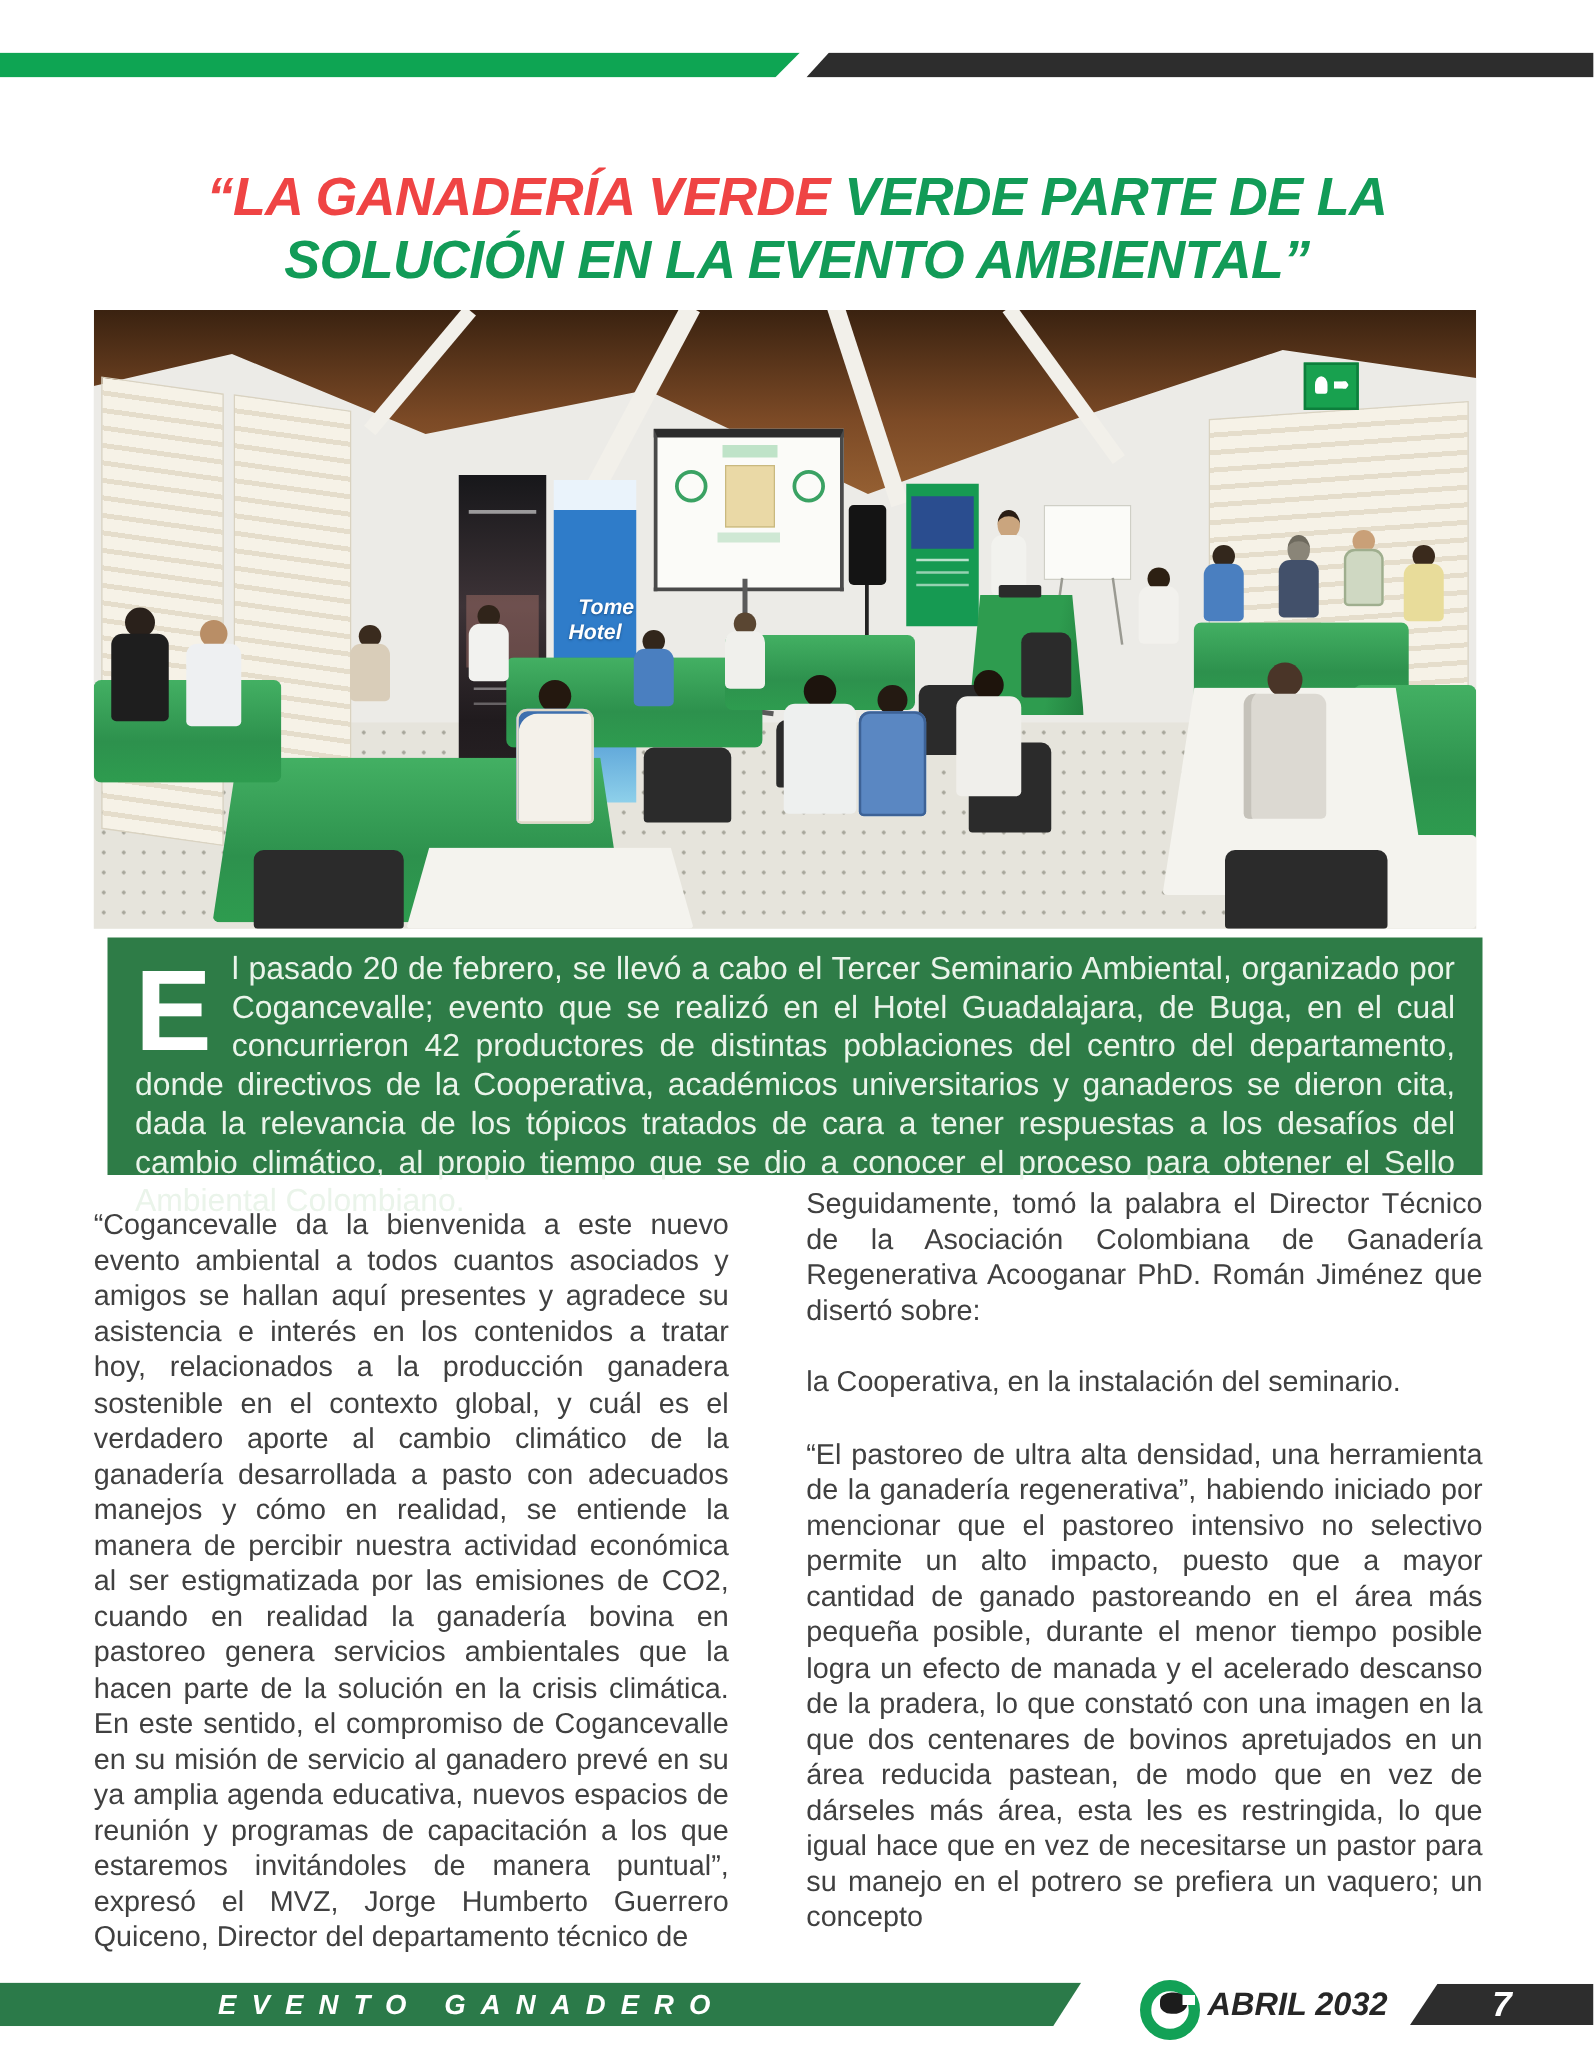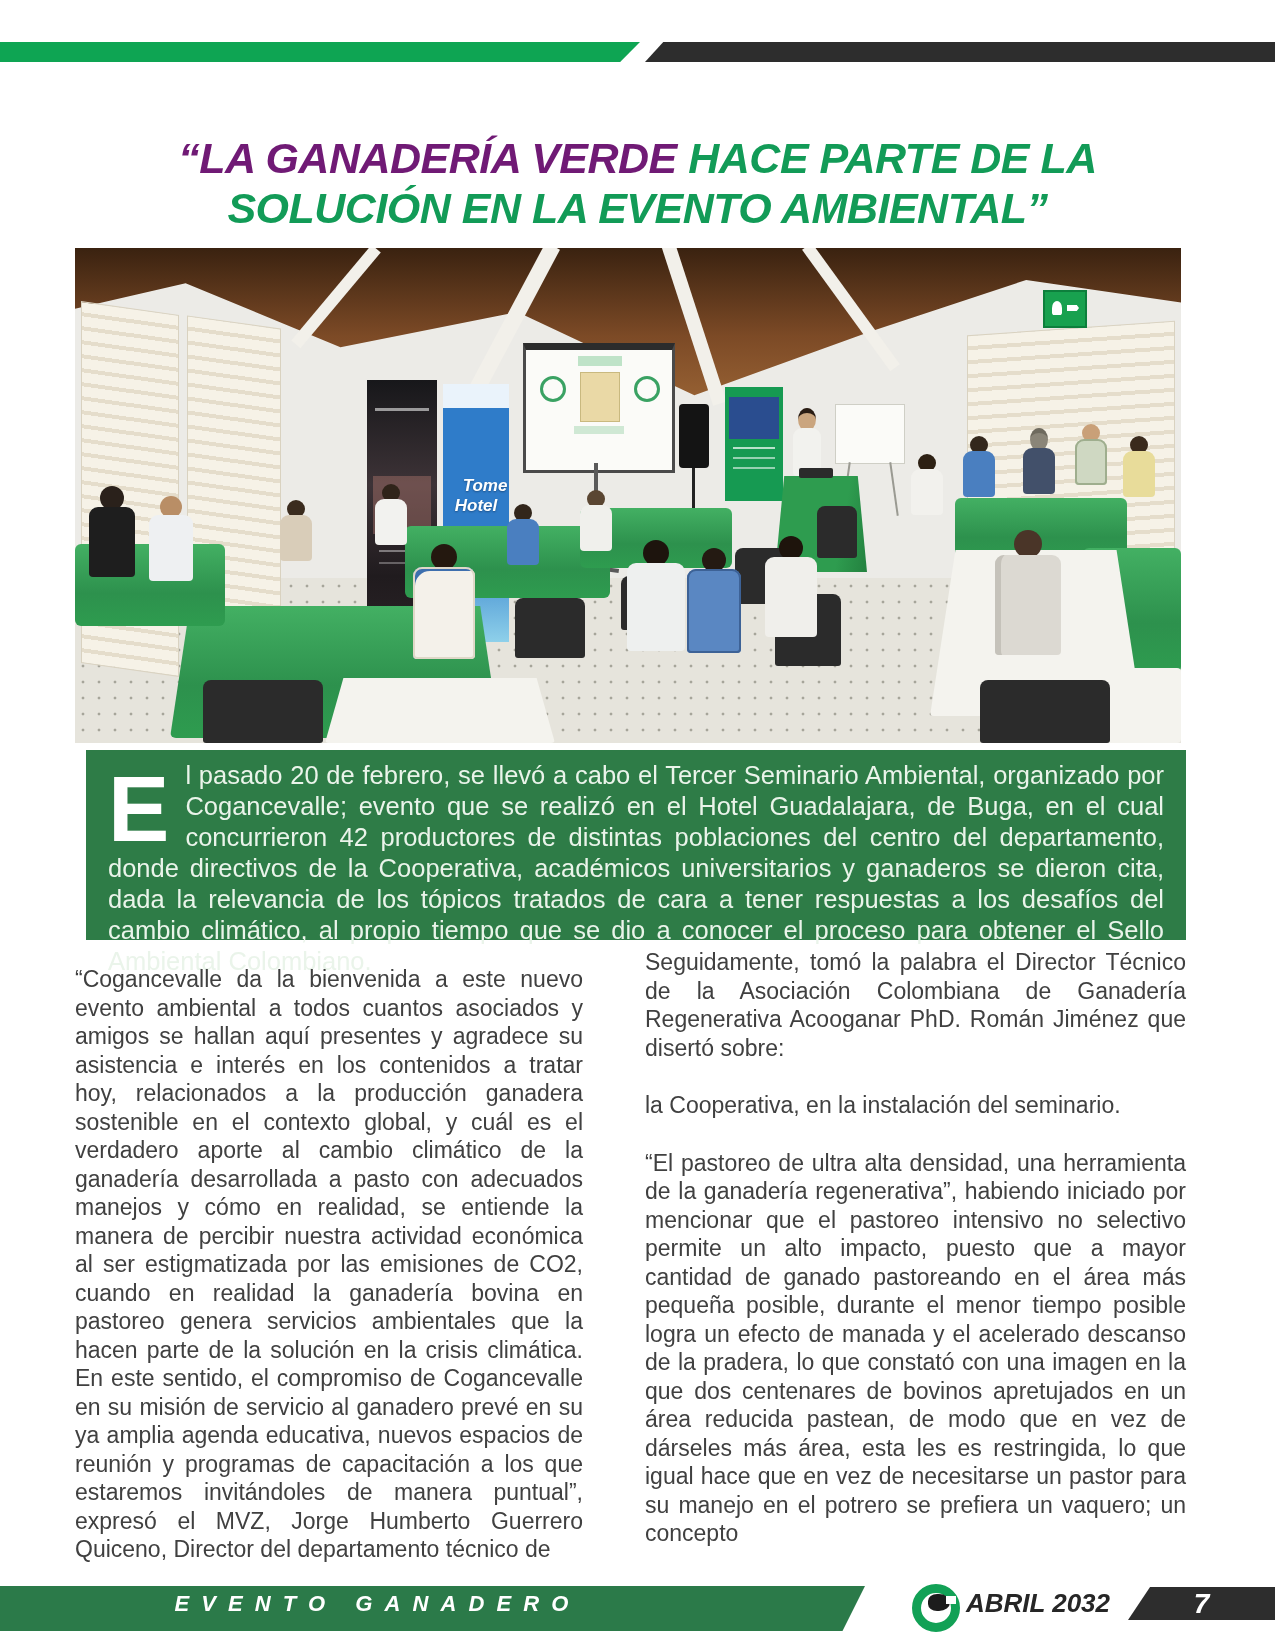--- a/index.html
+++ b/index.html
@@ -9,21 +9,21 @@
 
   
   .topbar-green{left:0;top:42px;width:640px;height:20px;background:#0ea553;
     clip-path:polygon(0 0,100% 0,96.9% 100%,0 100%);}
   .topbar-dark{left:645px;top:42px;width:630px;height:20px;background:#2d2d2d;
     clip-path:polygon(2.9% 0,100% 0,100% 100%,0 100%);}
 
   
   .headline{left:0;top:133px;width:1275px;text-align:center;
     font-size:43px;line-height:50px;font-weight:bold;font-style:italic;letter-spacing:-0.5px;}
-  .headline .dark{color:#701a75;text-align:right;}
+  .headline .dark{color:#ef4444;text-align:right;}
   .headline .green{color:#129b57;}
 
   
   .photo{left:75px;top:248px;width:1106px;height:495px;background:#ecebe7;overflow:hidden;}
   .ceiling{left:0;top:0;width:1106px;height:160px;
     background:linear-gradient(180deg,#3a2210,#7c4a26 55%,#9a6435);
     clip-path:polygon(0 0,100% 0,100% 34%,86% 20%,72% 52%,56% 92%,40% 40%,24% 62%,10% 22%,0 38%);}
   .beam{background:#f2f0ea;}
   .blinds{background:repeating-linear-gradient(180deg,#f6f2e7 0 10px,#e5ddcb 10px 14px);
     border:1px solid #d9d2c0;}
@@ -55,21 +55,21 @@
 
   
   .columns{left:75px;top:948px;width:1111px;display:flex;gap:62px;color:#404040;}
   .col{font-size:23px;line-height:28.5px;text-align:justify;}
   .col-left{width:508px;margin-top:17px;}
   .col-right{flex:1;}
   .col p{margin:0;}
   .col p + p{margin-top:29px;}
 
   
-  .footbar-green{left:0;top:1586px;width:865px;height:45px;background:#2b7a49;
+  .footbar-green{left:0;top:1586px;width:865px;height:35px;background:#2b7a49;
     clip-path:polygon(0 0,100% 0,97.4% 100%,0 100%);
     color:#ffffff;font-style:italic;font-weight:bold;font-size:22px;line-height:35px;
     text-align:center;letter-spacing:0.55em;box-sizing:border-box;padding-right:110px;}
   .logo-ring{left:912px;top:1584px;width:30px;height:30px;border-radius:50%;
     border:9px solid #12a156;background:#ffffff;}
   .logo-bull{left:928px;top:1594px;width:22px;height:17px;background:#1c1c1c;
     border-radius:45% 55% 55% 45%;}
   .logo-notch{left:946px;top:1596px;width:10px;height:8px;background:#ffffff;}
   .foot-date{left:966px;top:1588px;font-size:26px;font-weight:bold;font-style:italic;color:#262626;}
   .footbar-dark{left:1128px;top:1587px;width:147px;height:33px;background:#2d2d2d;
@@ -78,21 +78,21 @@
 </style>
 </head>
 <body>
 
 <div class="page">
 
   <div class="abs topbar-green"></div>
   <div class="abs topbar-dark"></div>
 
   <div class="abs headline">
-    <div><span class="dark">“LA GANADERÍA VERDE</span><span class="green"> HACE PARTE DE LA</span></div>
+    <div><span class="dark">“LA GANADERÍA VERDE</span><span class="green"> VERDE PARTE DE LA</span></div>
     <div class="green">SOLUCIÓN EN LA EVENTO AMBIENTAL”</div>
   </div>
 
   <div class="abs photo">
     <div class="abs floor"></div>
     <div class="abs ceiling"></div>
     <div class="abs beam" style="left:430px;top:-12px;width:16px;height:170px;transform:rotate(28deg);"></div>
     <div class="abs beam" style="left:610px;top:-20px;width:14px;height:180px;transform:rotate(-18deg);"></div>
     <div class="abs beam" style="left:770px;top:-16px;width:12px;height:150px;transform:rotate(-36deg);"></div>
     <div class="abs beam" style="left:255px;top:-14px;width:12px;height:125px;transform:rotate(40deg);"></div>

